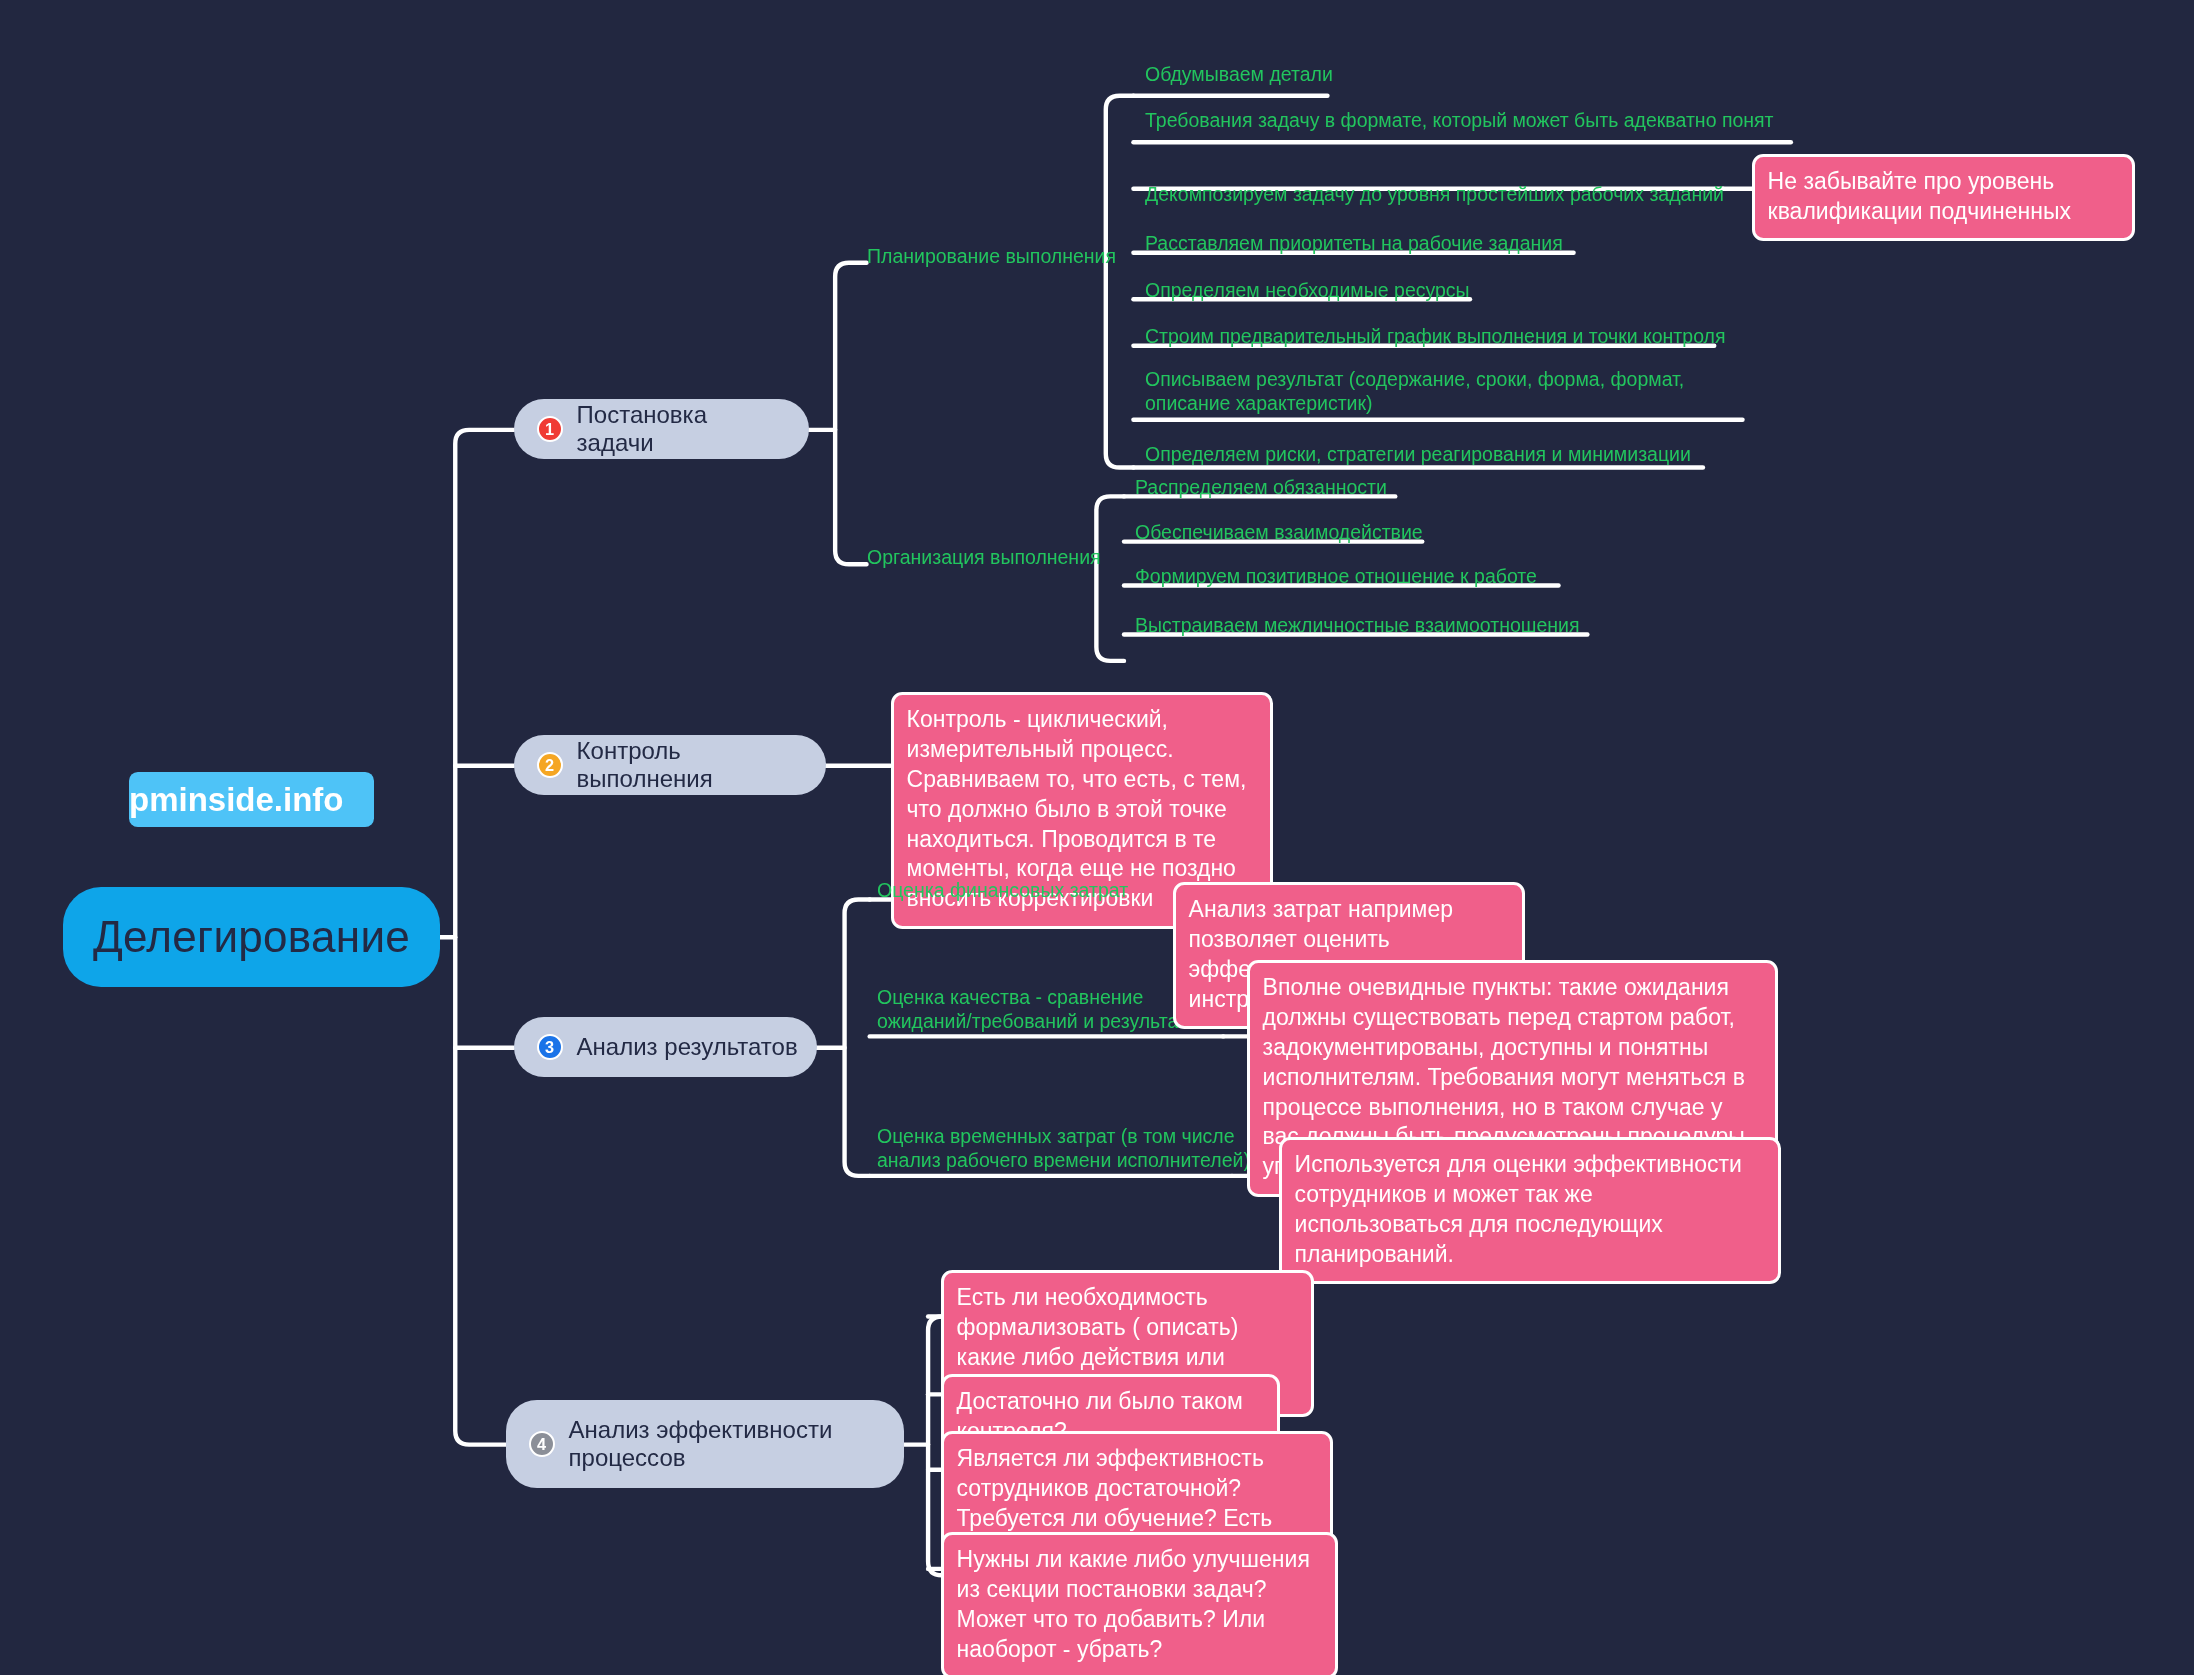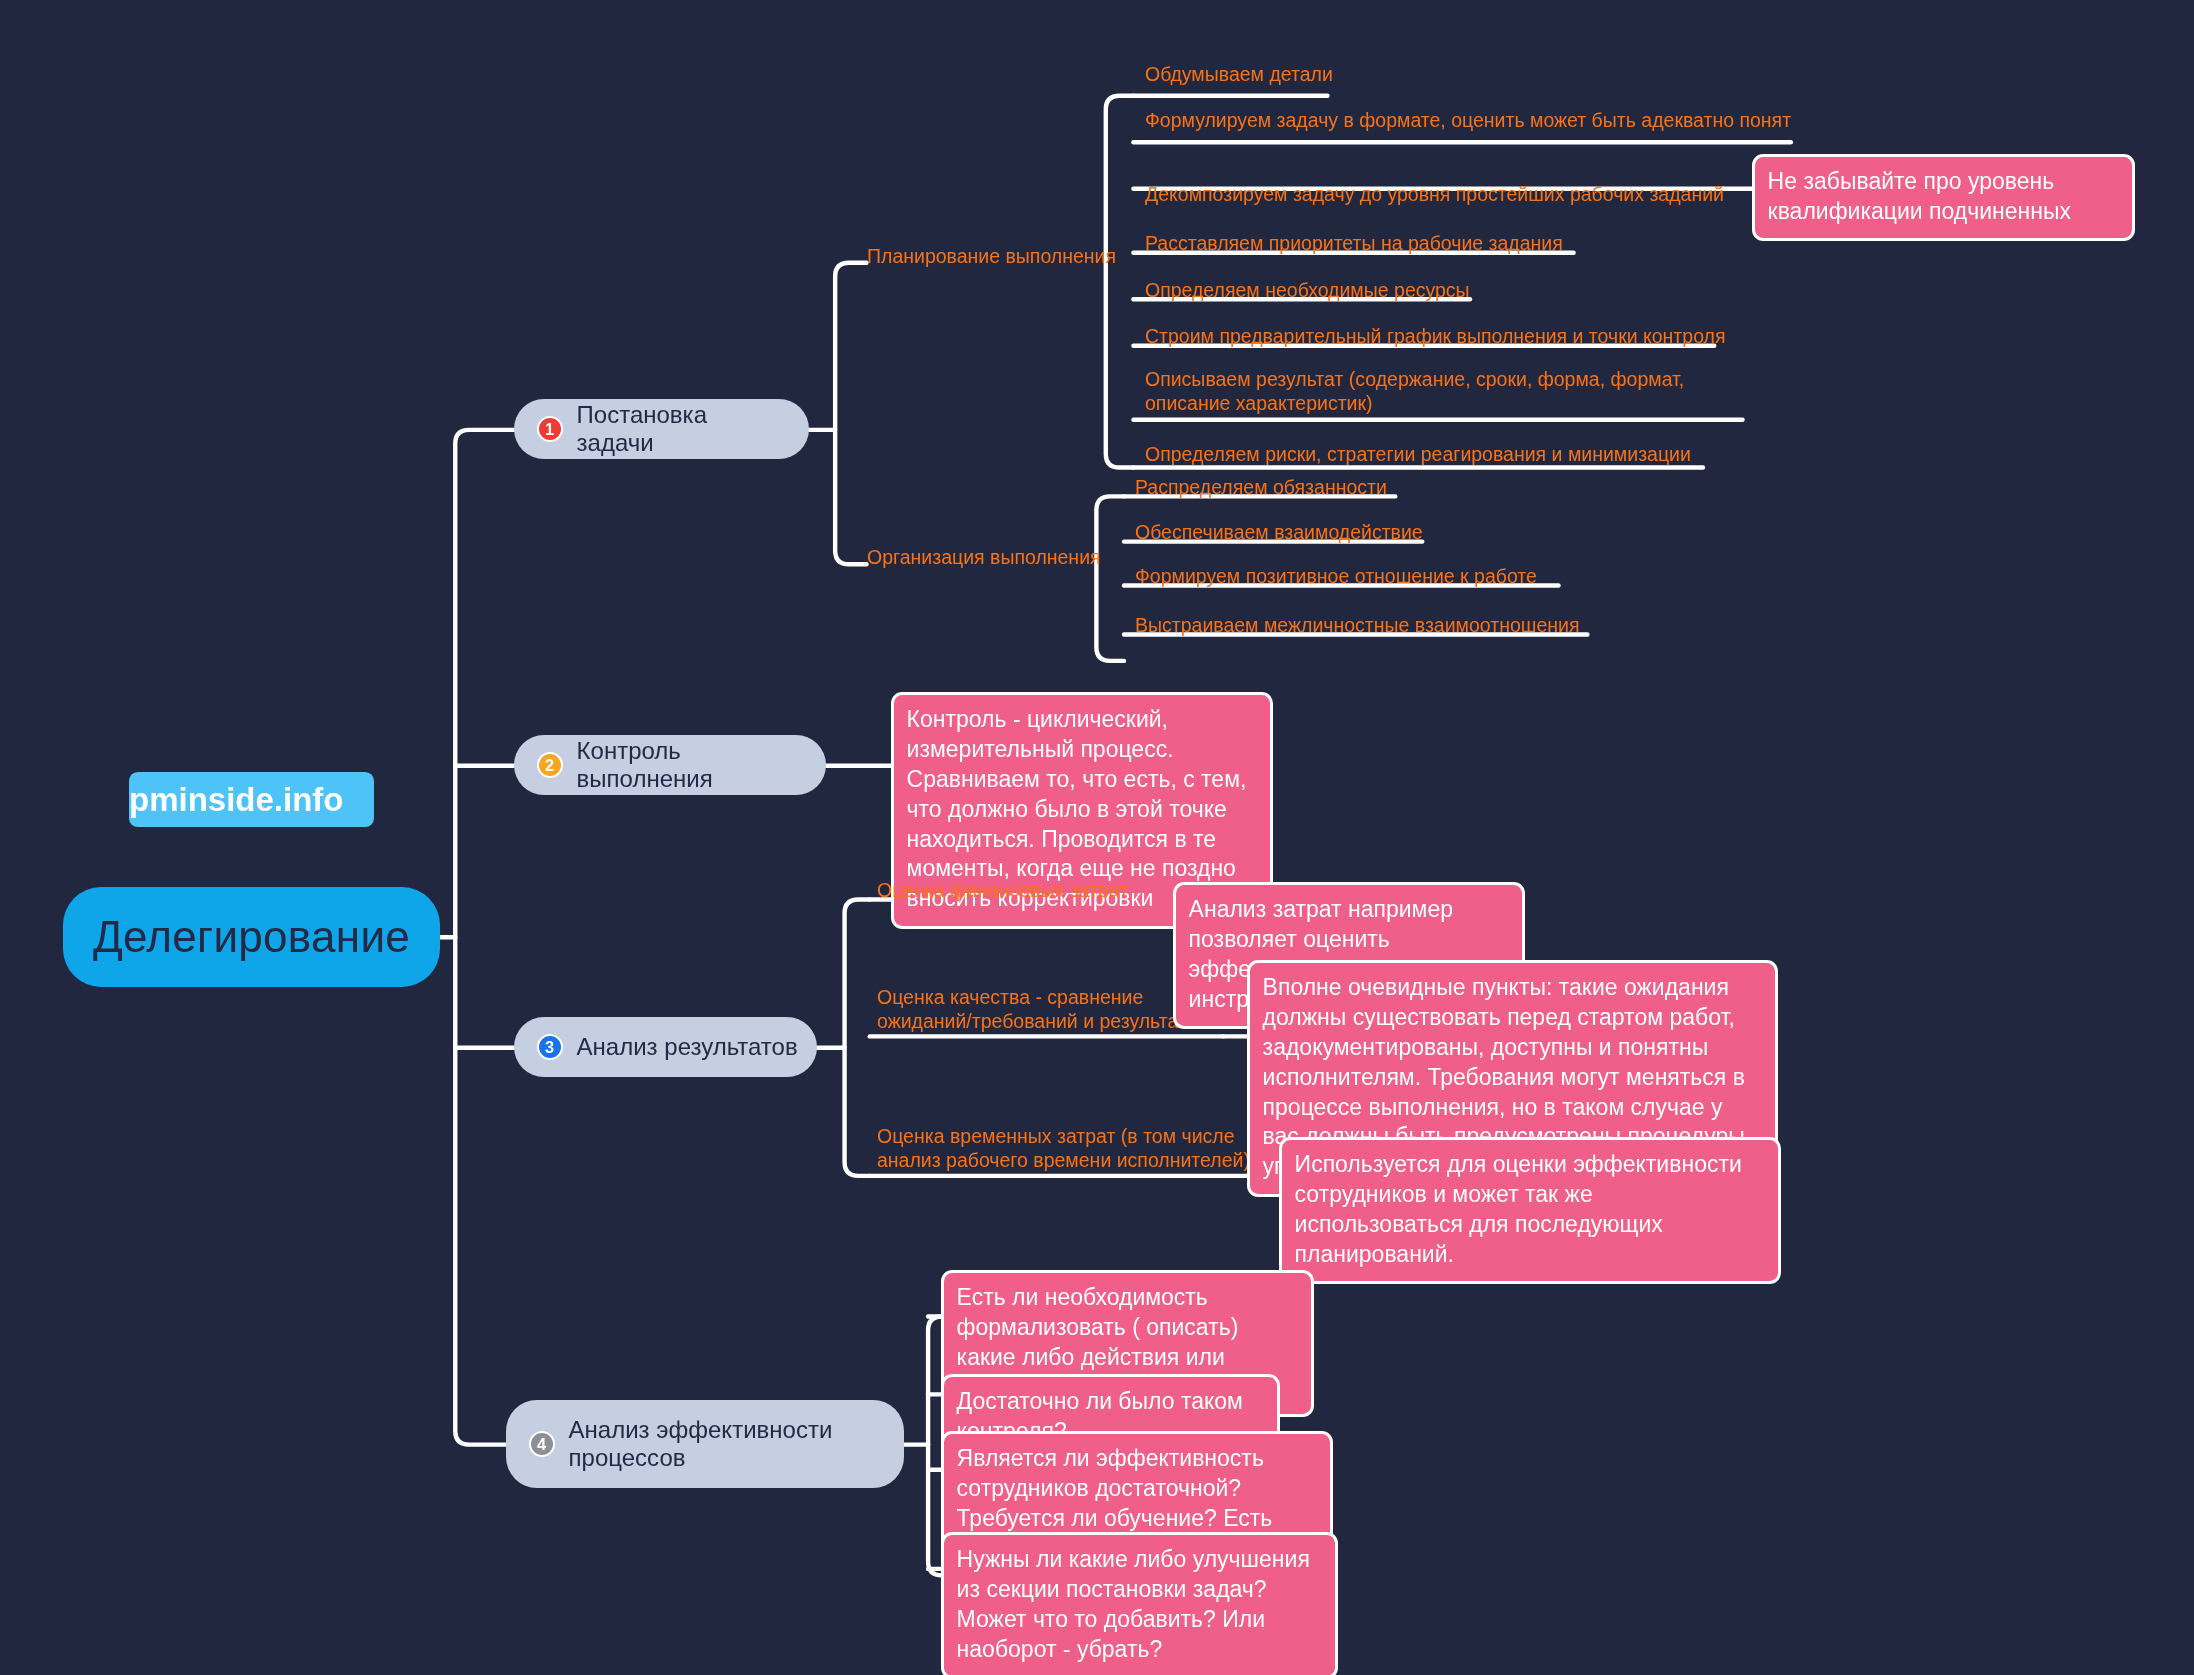--- a/index.html
+++ b/index.html
@@ -69,21 +69,21 @@
     align-items: center;
     justify-content: center;
     margin-right: 14px;
     line-height: 1;
   }
   .branch-label { line-height: 1.18; }
 
   
   .topic {
     position: absolute;
-    color: #f97316;
+    color: #22c55e;
     font-size: 19.5px;
     line-height: 1.22;
     white-space: pre-line;
   }
 
   
   .note {
     position: absolute;
     background: #f05f8a;
     color: #ffffff;
@@ -161,21 +161,21 @@
   <div class="branch-node" style="left:514px; top:399px; width:295px; height:60px;">
     <span class="badge" style="background:#f03b35;">1</span>
     <span class="branch-label">Постановка задачи</span>
   </div>
 
   <div class="topic" style="left:867px; top:245px;">Планирование выполнения</div>
 
   <div class="topic" style="left:867px; top:546px;">Организация выполнения</div>
 
   <div class="topic" style="left:1145px; top:63px;">Обдумываем детали</div>
-  <div class="topic" style="left:1145px; top:109px;">Формулируем задачу в формате, оценить может быть адекватно понят</div>
+  <div class="topic" style="left:1145px; top:109px;">Требования задачу в формате, который может быть адекватно понят</div>
   <div class="topic" style="left:1145px; top:156px;margin-top:27px;">Декомпозируем задачу до уровня простейших рабочих заданий</div>
   <div class="topic" style="left:1145px; top:232px;">Расставляем приоритеты на рабочие задания</div>
   <div class="topic" style="left:1145px; top:279px;">Определяем необходимые ресурсы</div>
   <div class="topic" style="left:1145px; top:325px;">Строим предварительный график выполнения и точки контроля</div>
   <div class="topic" style="left:1145px; top:368px;">Описываем результат (содержание, сроки, форма, формат,
 описание характеристик)</div>
   <div class="topic" style="left:1145px; top:443px;">Определяем риски, стратегии реагирования и минимизации</div>
 
   <div class="note" style="left:1752px; top:154px; width:383px;">Не забывайте про уровень квалификации подчиненных</div>
 

